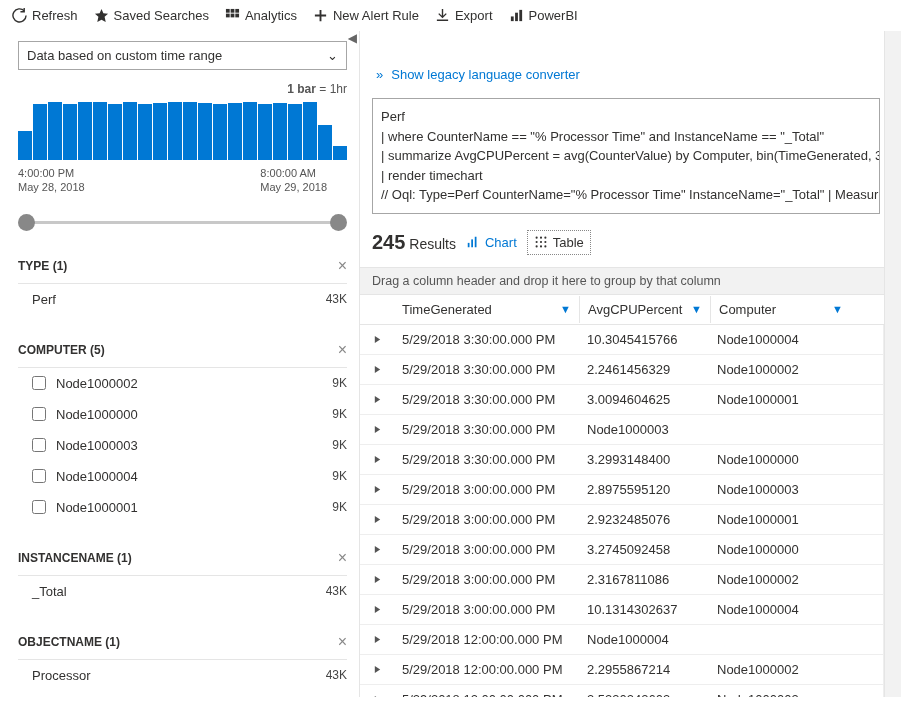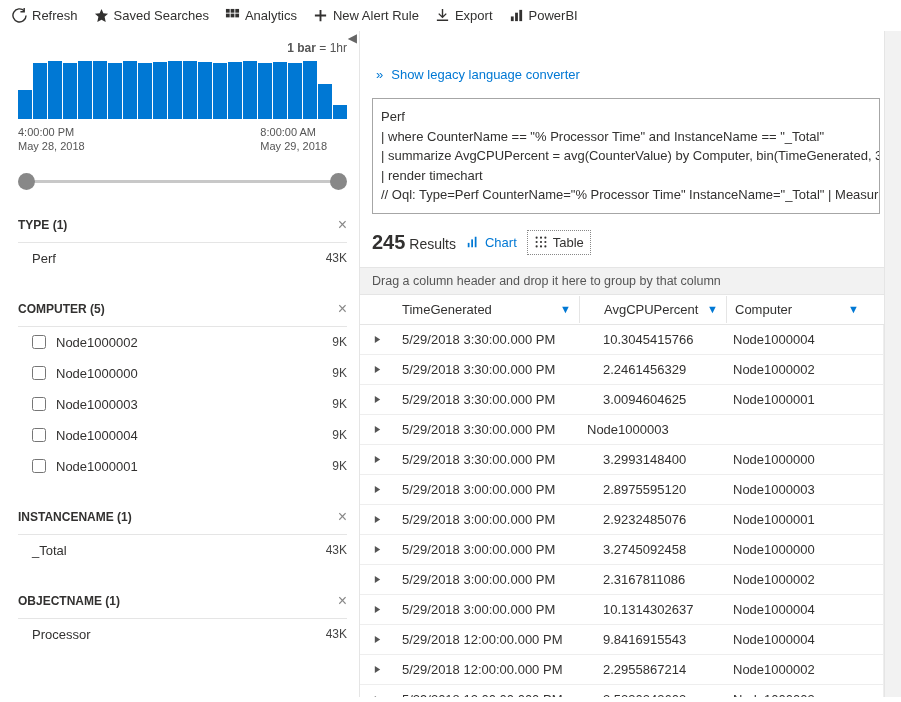--- a/index.html
+++ b/index.html
@@ -35,21 +35,21 @@
   .results-count { font-size: 14px; }
   .results-count b { font-size: 20px; font-weight: 600; }
   .view-tab { display:flex; align-items:center; gap:5px; font-size: 13px; color:#0078d4; cursor:pointer; padding:4px 6px;}
   .view-tab.active { border:1px dotted #888; color:#323130;}
   .group-hint { background:#f2f2f2; border:1px solid #e5e5e5; border-left:none; border-right:none; padding:6px 12px; font-size:12.5px; color:#555;}
   .thead { display:flex; border-bottom:1px solid #e5e5e5; }
   .th { padding:7px 8px; font-size:13px; color:#323130; display:flex; align-items:center; justify-content:space-between;}
   .th .filter { color:#0078d4; font-size:11px; cursor:pointer;}
   .col-exp { width:34px; }
   .col-time { width:185px; }
-  .col-cpu { width:130px;margin-left:16px; }
+  .col-cpu { width:130px; }
   .col-comp { width:140px; }
   .tbody { overflow-y:auto; flex:1; border-right:1px solid #eee;}
   .trow { display:flex; border-bottom:1px solid #eee; }
   .td { padding:7px 8px; font-size:13px; color:#323130;}
   .expand { display:flex; align-items:center; justify-content:center; cursor:pointer; color:#666;}
   svg.tri { width:9px; height:9px;}
   .hsep { width:1px; background:#e5e5e5; align-self:stretch; margin:1px 0;}
   .scroll-gutter{width:17px;background:#f2f2f2;border-left:1px solid #e5e5e5;}
   .layout-right{display:flex;flex:1;overflow:hidden;}
 </style>
@@ -100,20 +100,24 @@
         <rect x="11" y="2" width="3" height="12"></rect>
       </svg>
     <span>PowerBI</span>
   </div>
 </div>
 
 <div class="main">
   <div class="sidebar">
     <div class="collapse-handle">◀</div>
 
+    <div class="dropdown">
+      <span>Data based on custom time range</span>
+      <span>⌄</span>
+    </div>
 
     <div class="bar-legend">
       <b>1 bar</b><span> = 1hr</span>
     </div>
 
     <div class="chart" id="mini-chart">
         <div class="bar" style="height: 48%;"></div>
         <div class="bar" style="height: 94%;"></div>
         <div class="bar" style="height: 96%;"></div>
         <div class="bar" style="height: 94%;"></div>
@@ -397,21 +401,20 @@
             <div class="td col-cpu">10.1314302637</div>
             <div class="td col-comp">Node1000004</div>
           </div>
           <div class="trow">
             <div class="td col-exp expand">
               <svg class="tri" viewBox="0 0 10 10" fill="#555">
                 <path d="M2 1l6 4-6 4z"></path>
               </svg>
             </div>
             <div class="td col-time">5/29/2018 12:00:00.000 PM</div>
-            <div class="td col-cpu">9.8416915543</div>
             <div class="td col-comp">Node1000004</div>
           </div>
           <div class="trow">
             <div class="td col-exp expand">
               <svg class="tri" viewBox="0 0 10 10" fill="#555">
                 <path d="M2 1l6 4-6 4z"></path>
               </svg>
             </div>
             <div class="td col-time">5/29/2018 12:00:00.000 PM</div>
             <div class="td col-cpu">2.2955867214</div>

